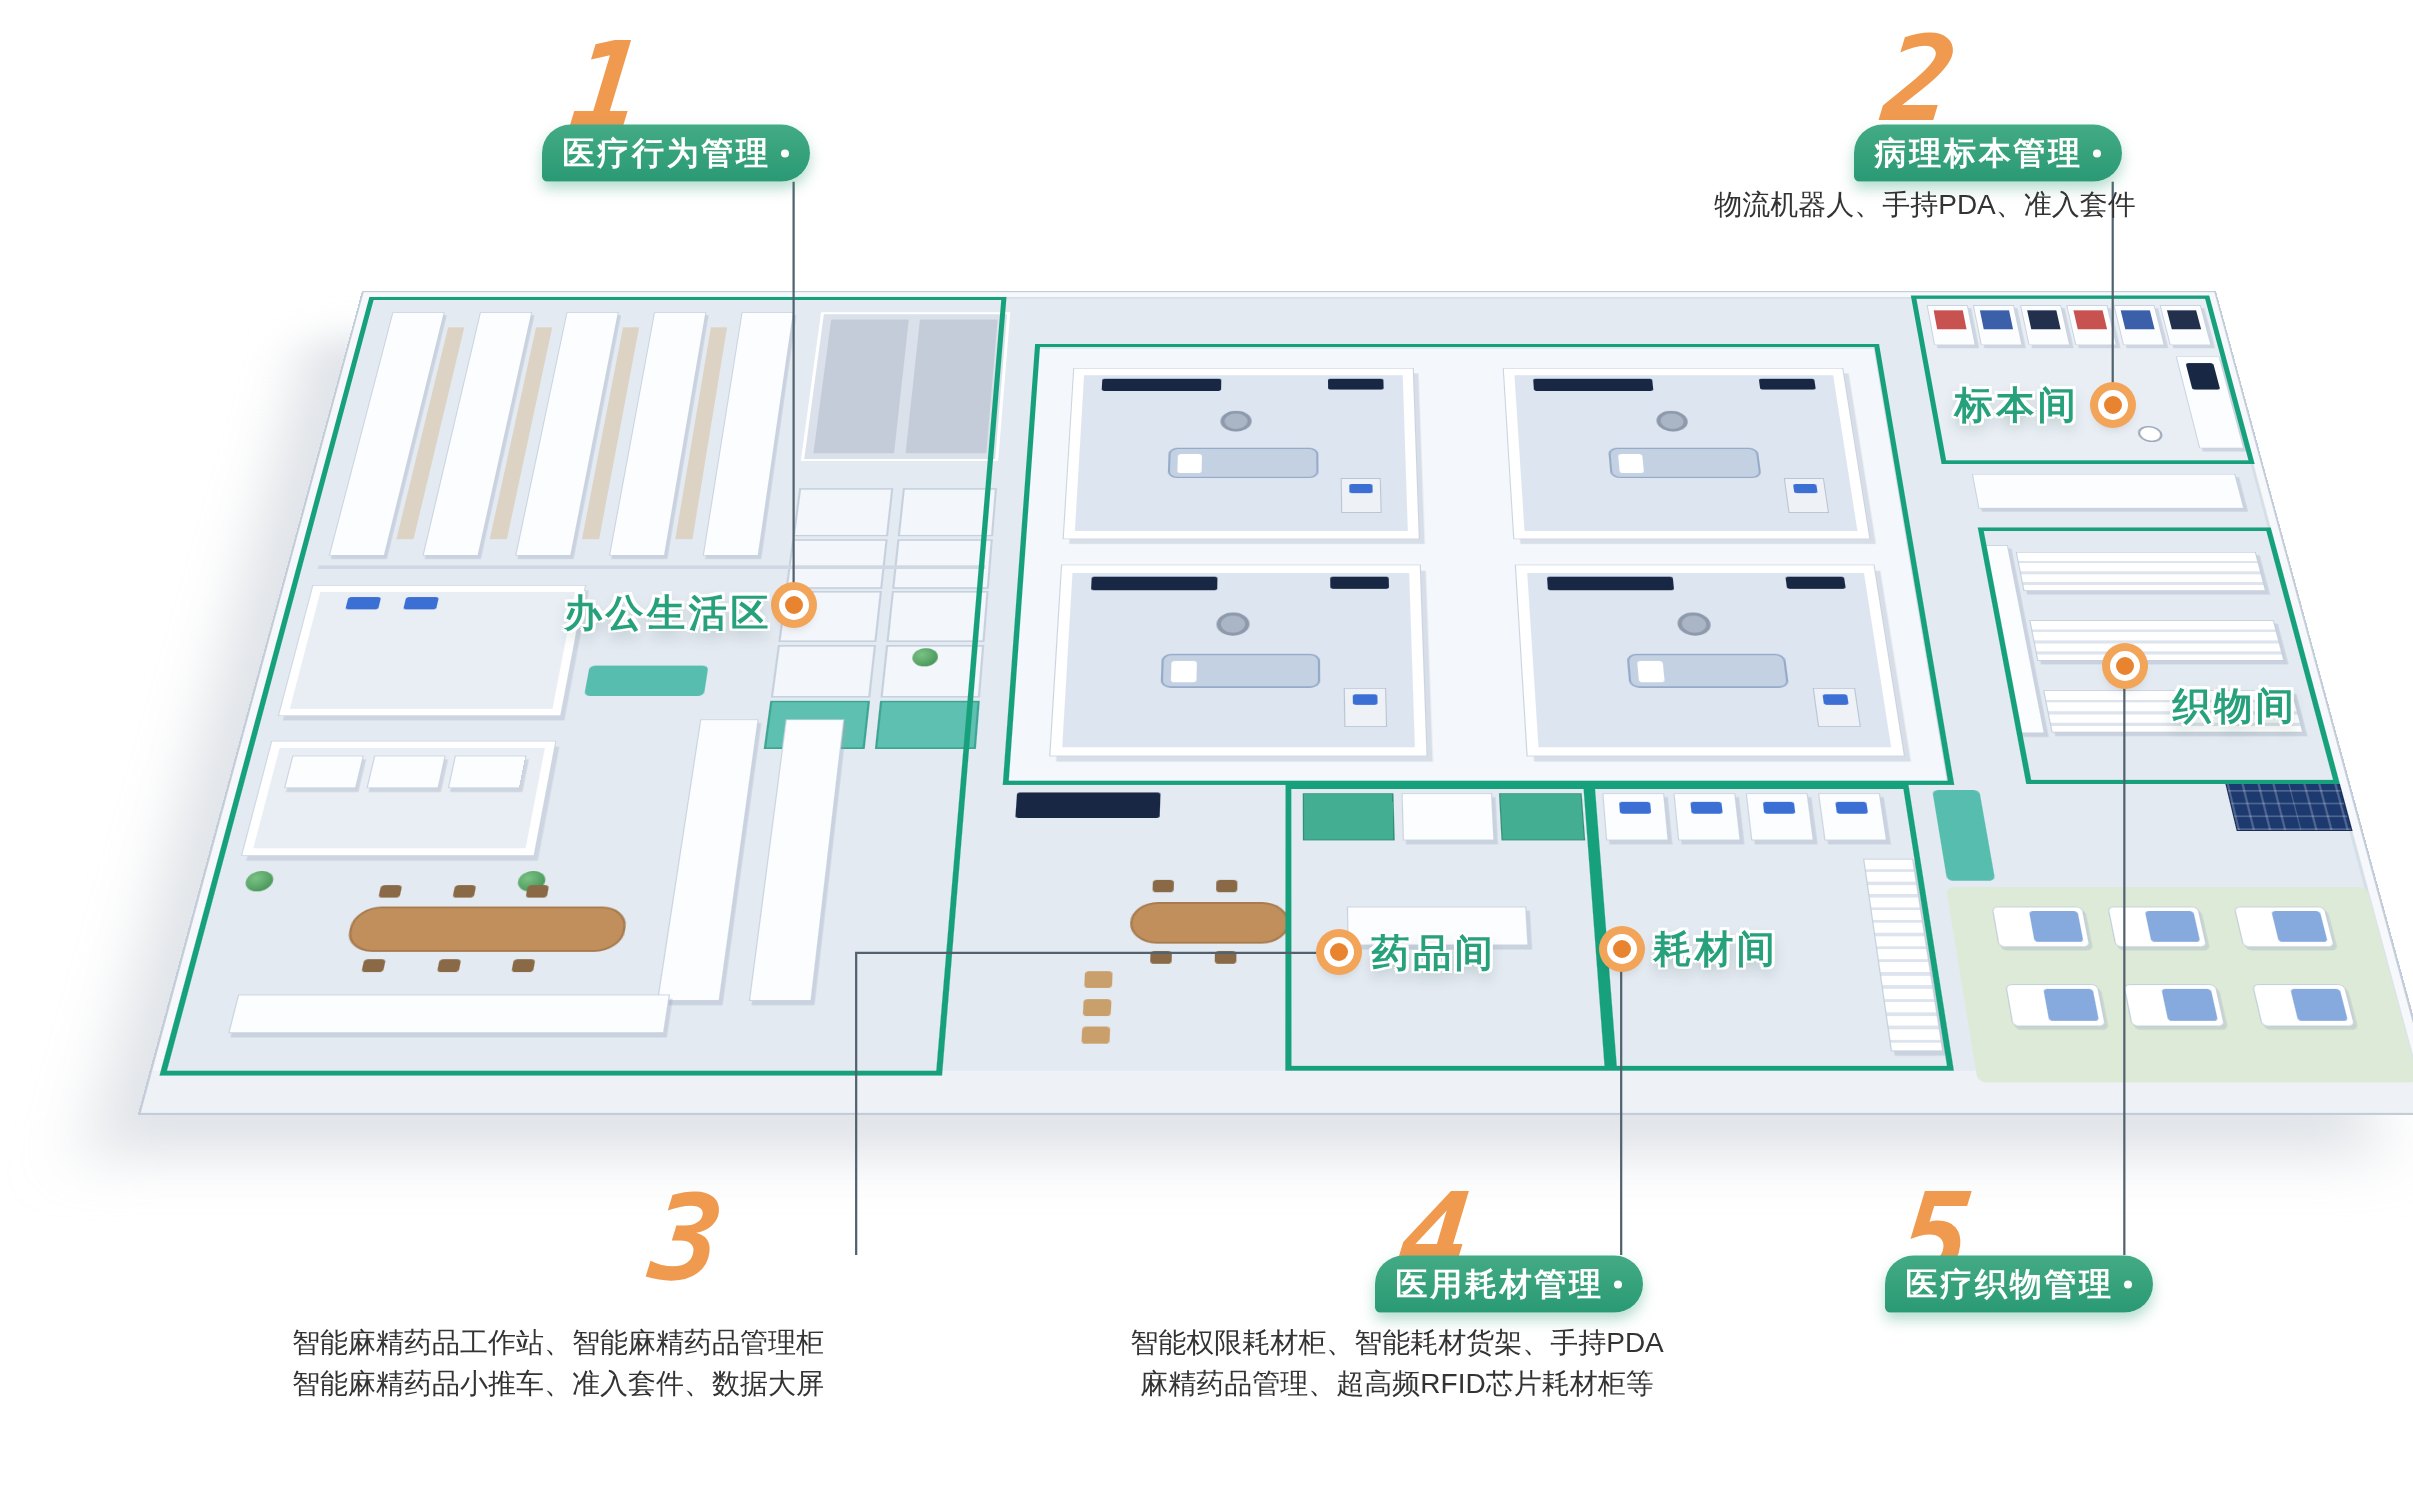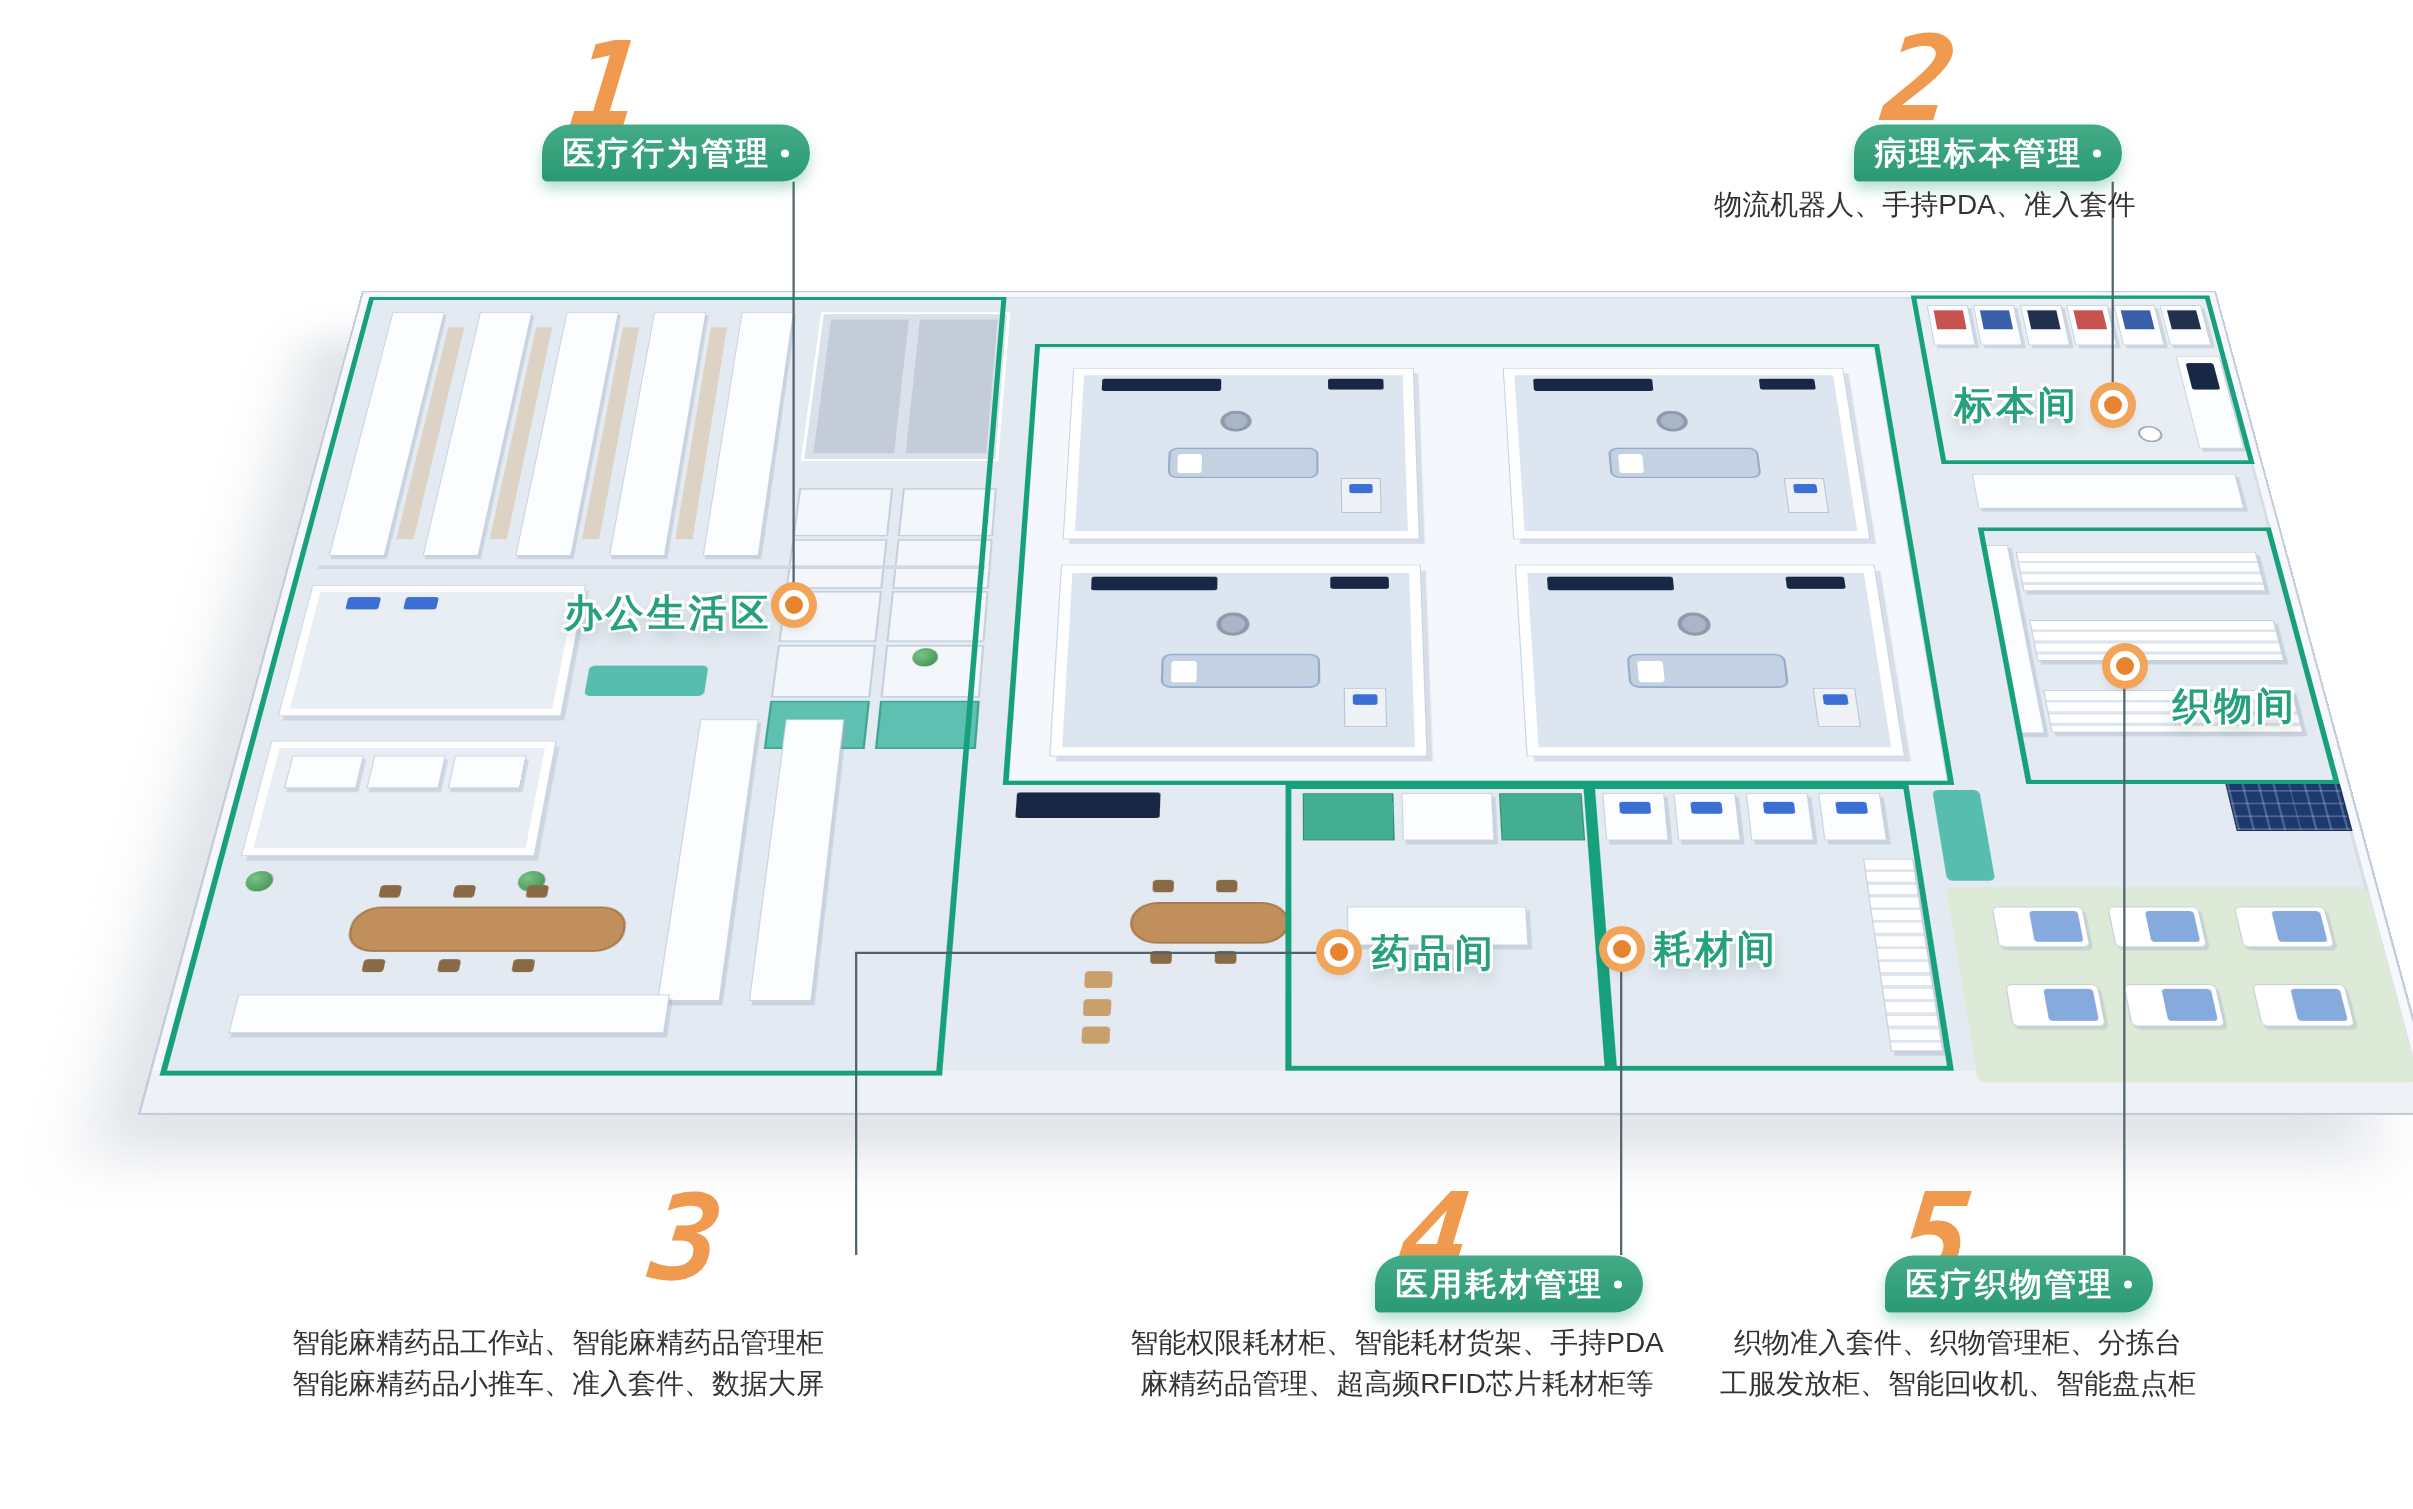--- a/index.html
+++ b/index.html
@@ -320,19 +320,15 @@
     <div>物流机器人、手持PDA、准入套件</div>
   </div>
   <div class="desc d3">
     <div>智能麻精药品工作站、智能麻精药品管理柜</div>
     <div>智能麻精药品小推车、准入套件、数据大屏</div>
   </div>
   <div class="desc d4">
     <div>智能权限耗材柜、智能耗材货架、手持PDA</div>
     <div>麻精药品管理、超高频RFID芯片耗材柜等</div>
   </div>
-  <div class="desc d5">
-    <div>织物准入套件、织物管理柜、分拣台</div>
-    <div>工服发放柜、智能回收机、智能盘点柜</div>
-  </div>
 
 </div>
 
 
 </body></html>

